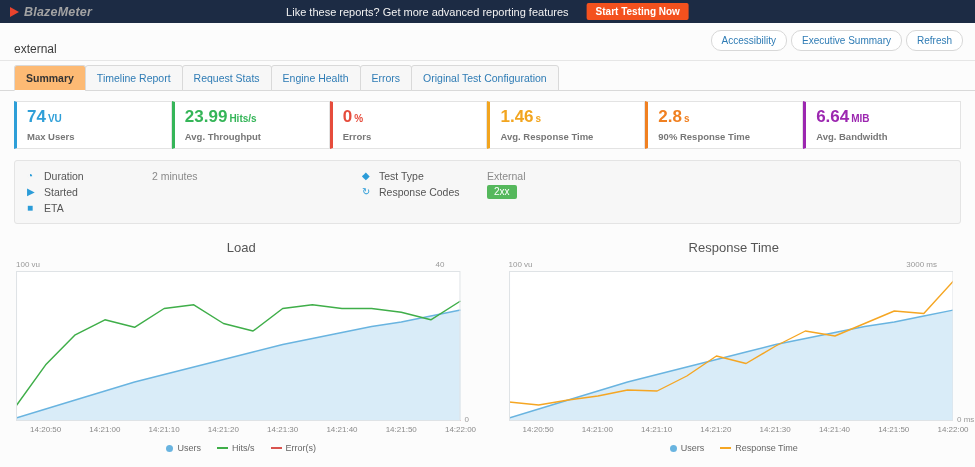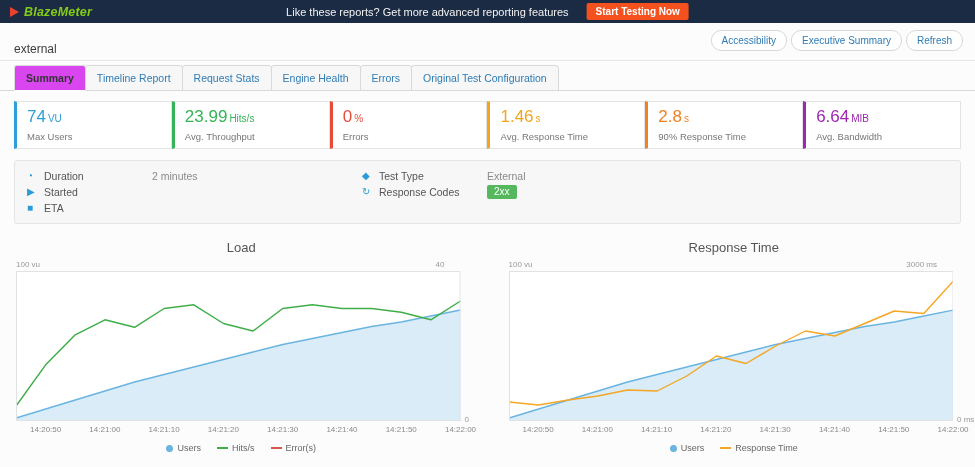--- a/index.html
+++ b/index.html
@@ -15,21 +15,21 @@
   .topbar {
     height: 23px; background: var(--topbar-bg, #1c2b44);
     display: flex; align-items: center; padding: 0 10px; position: relative;
   }
   .brand { display: flex; align-items: center; gap: 5px; }
   .brand-logo {
     width: 0; height: 0;
     border-top: 5px solid transparent; border-bottom: 5px solid transparent;
     border-left: 9px solid #e8432d;
   }
-  .brand-name { color: #84cc16; font-size: 12.5px; font-weight: bold; font-style: italic; letter-spacing: .2px; }
+  .brand-name { color: #a3a3a3; font-size: 12.5px; font-weight: bold; font-style: italic; letter-spacing: .2px; }
   .topbar-center {
     position: absolute; left: 50%; transform: translateX(-50%);
     display: flex; align-items: center; gap: 18px;
   }
   .promo { color: #f2f2f2; font-size: 11px; white-space: nowrap; }
   .cta-btn {
     background: var(--cta-orange, #f4511e); color: #fff; border: none;
     font-size: 10px; font-weight: bold; padding: 3px 9px; border-radius: 2px;
     cursor: pointer; white-space: nowrap;
   }
@@ -44,24 +44,24 @@
   }
 
   
   .tabs { display: flex; padding: 4px 14px 0; border-bottom: 1px solid #d9d9d9; }
   .tab {
     font-size: 10.5px; color: var(--link-blue, #2f7cb5);
     border: 1px solid #d9d9d9; border-radius: 3px 3px 0 0;
     background: #f7f7f7; padding: 6px 11px; margin-right: -1px; margin-bottom: -1px;
     cursor: pointer; white-space: nowrap;
   }
-  .tab.active { background: #d946ef; color: #333; border-bottom-color: #fcfcfc; font-weight: bold; }
-
-  
-  .kpis { display: flex; gap: 0; padding: 10px 14px 4px; }
+  .tab.active { background: #fdba74; color: #333; border-bottom-color: #fcfcfc; font-weight: bold; }
+
+  
+  .kpis { display: flex; gap: 0; padding: 10px 14px 4px; font-weight: bold; }
   .kpi {
     flex: 1; background: #fff; border: 1px solid #e3e3e3; border-left: 3px solid #999;
     padding: 5px 10px 6px; min-height: 47px;
   }
   .kpi-top { font-size: 17px; line-height: 20px; }
   .kpi-unit { font-size: 10px; margin-left: 2px; }
   .kpi-label { font-size: 9.5px; color: #777; margin-top: 2px; }
 
   
   .info {

